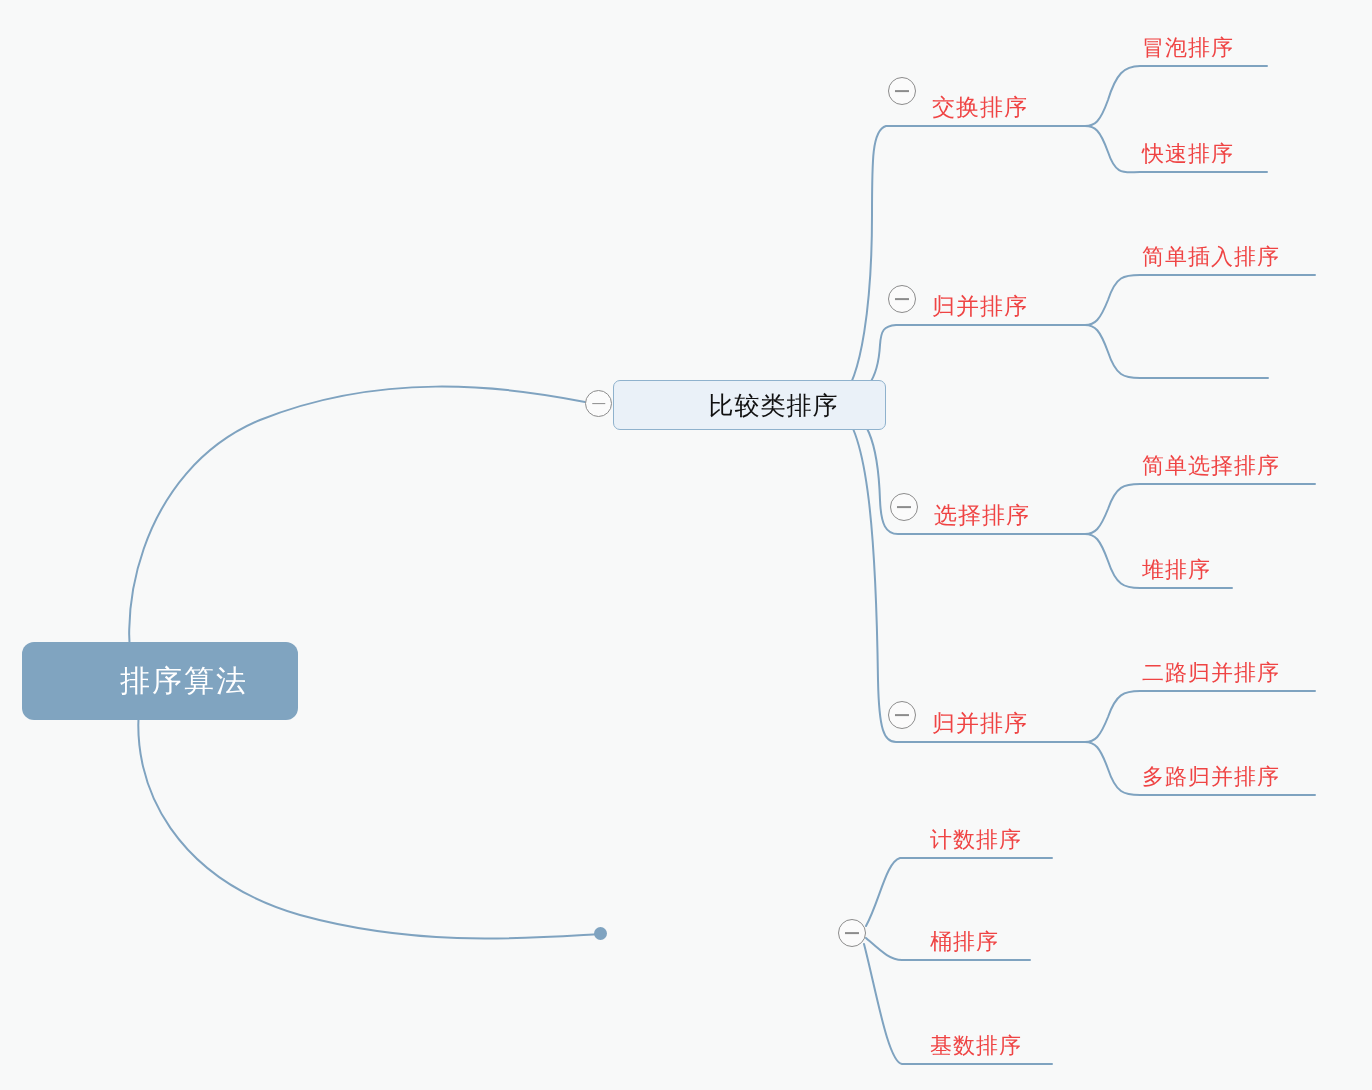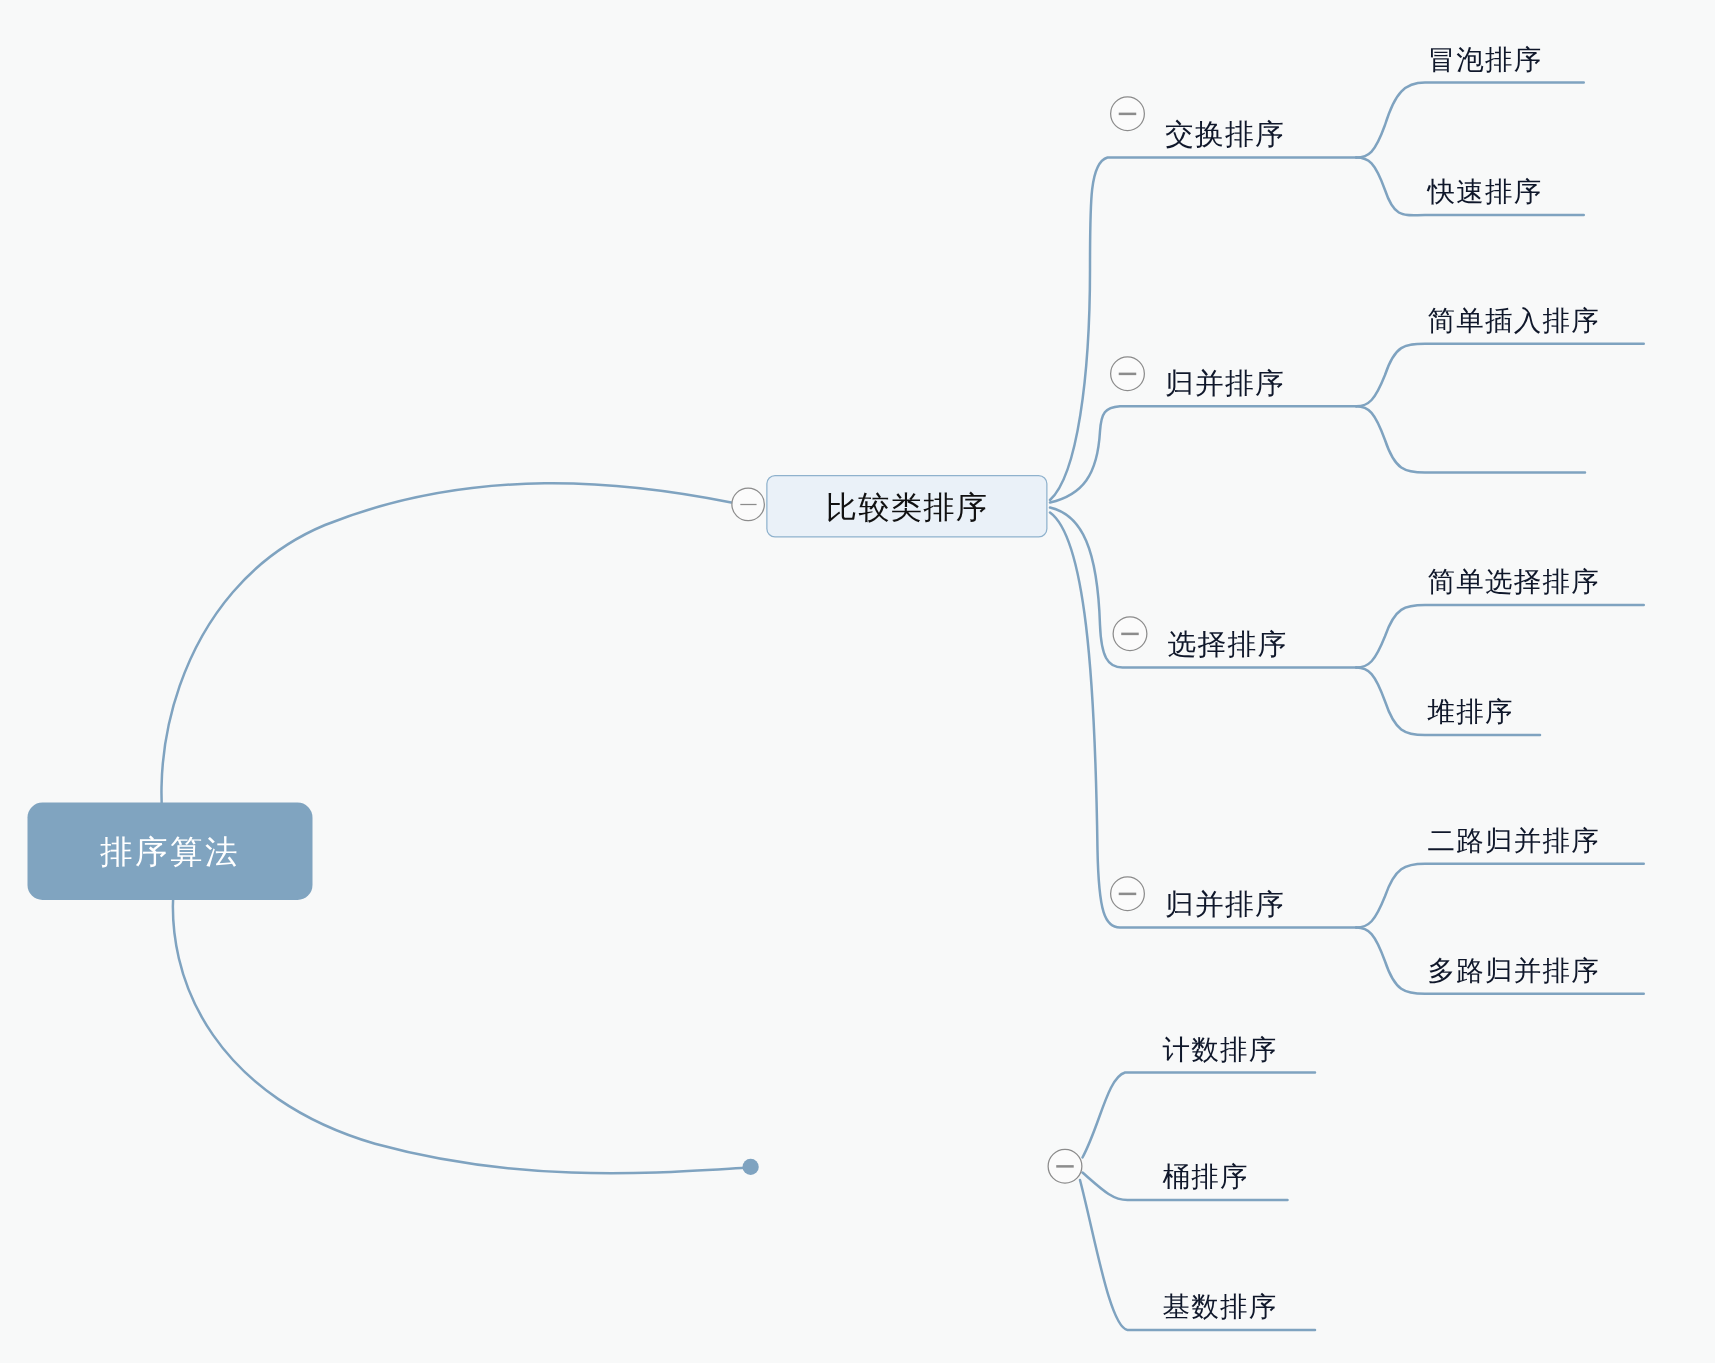--- a/index.html
+++ b/index.html
@@ -22,34 +22,35 @@
   svg.edges {
     position: absolute;
     left: 0;
     top: 0;
     width: 1372px;
     height: 1090px;
   }
   .node {
     position: absolute;
     white-space: nowrap;
+    padding-left: 48px;
   }
   
   .root-node {
     left: 22px;
     top: 642px;
     width: 228px;
     height: 78px;
     background: #80a4c0;
     border-radius: 12px;
     display: flex;
     align-items: center;
     justify-content: center;
     color: #ffffff;
-    font-size: 26px;
+    font-size: 30px;
     letter-spacing: 2px;
     z-index: 5;
   }
   
   .box-node {
     background: #eaf1f8;
     border: 1px solid #8fb2cd;
     border-radius: 7px;
     display: flex;
     align-items: center;
@@ -68,21 +69,21 @@
   #node-noncompare {
     left: 612px;
     top: 909px;
     width: 223px;
     height: 48px;
   }
   
   .line-node {
     position: absolute;
     font-size: 22px;
-    color: #0f172a;
+    color: #ef4444;
     letter-spacing: 1px;
     z-index: 3;
     line-height: 1;
   }
   .line-node .lbl {
     position: absolute;
     bottom: 7px;
     white-space: nowrap;
   }
   .line-node.lvl2 {

